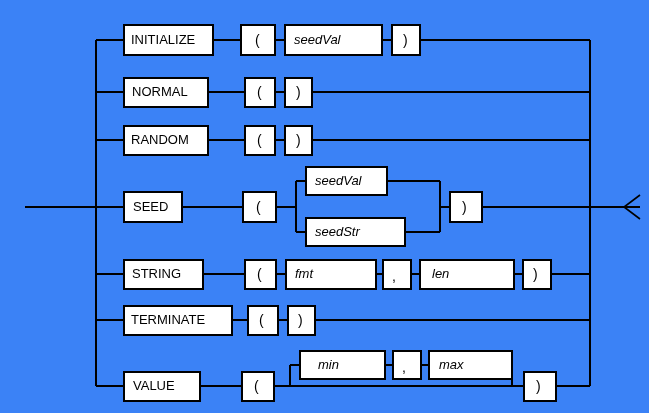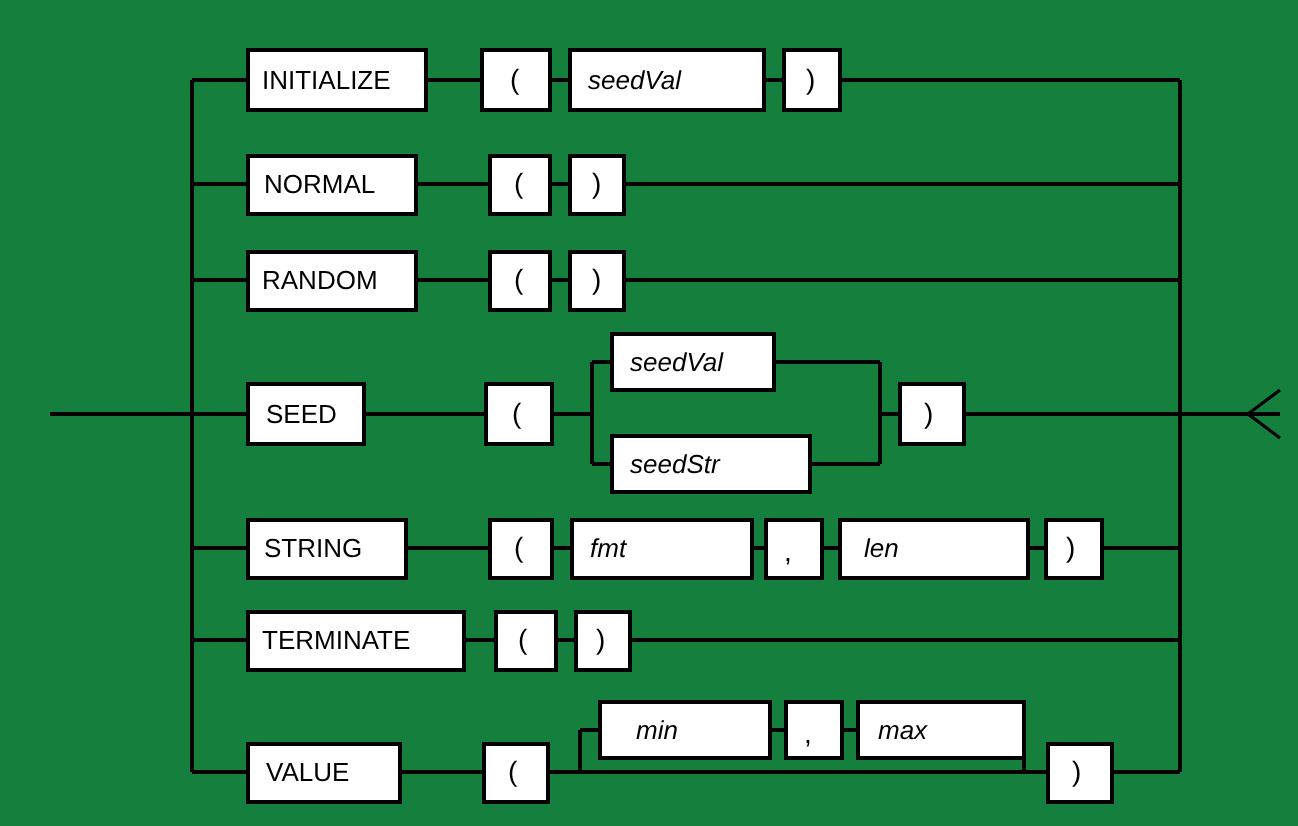--- a/index.html
+++ b/index.html
@@ -8,21 +8,21 @@
     padding: 0;
     background: #ffffff;
   }
   body {
     font-family: "Liberation Sans", sans-serif;
   }
   #diagram-root {
     position: relative;
     width: 649px;
     height: 413px;
-    background: #15803d;
+    background: #3b82f6;
     overflow: hidden;
   }
   #railroad-svg {
     position: absolute;
     left: 0;
     top: 0;
     width: 649px;
     height: 413px;
     display: block;
   }

